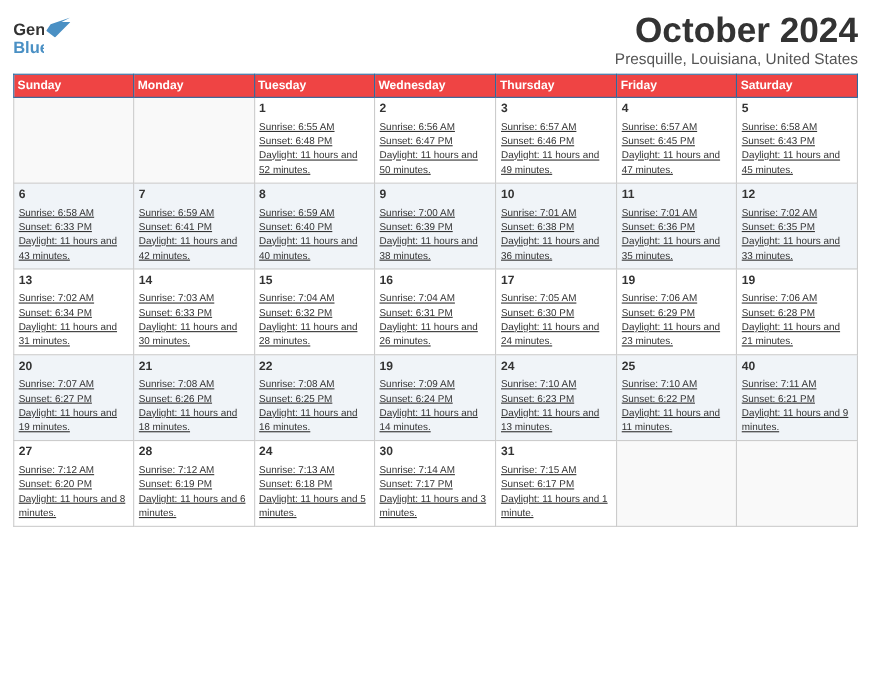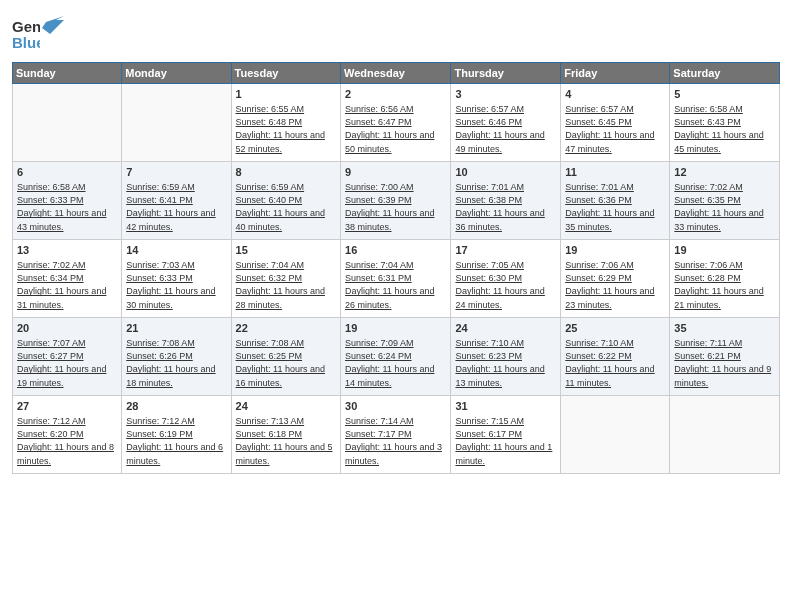--- a/index.html
+++ b/index.html
@@ -39,21 +39,21 @@
     .location {
       font-size: 14px;
       color: #555;
     }
     .calendar {
       width: 100%;
       border-collapse: collapse;
       font-size: 9.5px;
     }
     .calendar th {
-      background: #737373;
+      background: #ef4444;
       color: #fff;
       padding: 4px 3px;
       text-align: left;
       font-size: 11px;
       font-weight: bold;
       border: 1px solid #2d6aa0;
     }
     .calendar td {
       border: 1px solid #ccc;
       vertical-align: top;
@@ -95,20 +95,24 @@
           <text x="0" y="18" font-size="15" font-weight="bold" fill="#333" font-family="Arial">General</text>
           <text x="0" y="34" font-size="15" font-weight="bold" fill="#4a90c4" font-family="Arial">Blue</text>
         </svg>
       </div>
       <div style="margin-left:2px; margin-top:2px;">
         <svg width="22" height="18" viewBox="0 0 22 18">
           <polygon points="8,18 22,4 14,4 22,0 4,6 0,12" fill="#4a90c4"></polygon>
         </svg>
       </div>
     </div>
+    <div class="title-block">
+      <div class="month-title">October 2024</div>
+      <div class="location">Presquille, Louisiana, United States</div>
+    </div>
   </div>
 
   <table class="calendar">
     <thead>
       <tr>
         <th>Sunday</th>
         <th>Monday</th>
         <th>Tuesday</th>
         <th>Wednesday</th>
         <th>Thursday</th>
@@ -270,21 +274,21 @@
 Sunset: 6:23 PM
 Daylight: 11 hours and 13 minutes.</div>
           </td>
           <td>
             <span class="day-num">25</span>
             <div class="day-info">Sunrise: 7:10 AM
 Sunset: 6:22 PM
 Daylight: 11 hours and 11 minutes.</div>
           </td>
           <td>
-            <span class="day-num">35</span>
+            <span class="day-num">40</span>
             <div class="day-info">Sunrise: 7:11 AM
 Sunset: 6:21 PM
 Daylight: 11 hours and 9 minutes.</div>
           </td>
         </tr>
         <tr>
           <td>
             <span class="day-num">27</span>
             <div class="day-info">Sunrise: 7:12 AM
 Sunset: 6:20 PM

